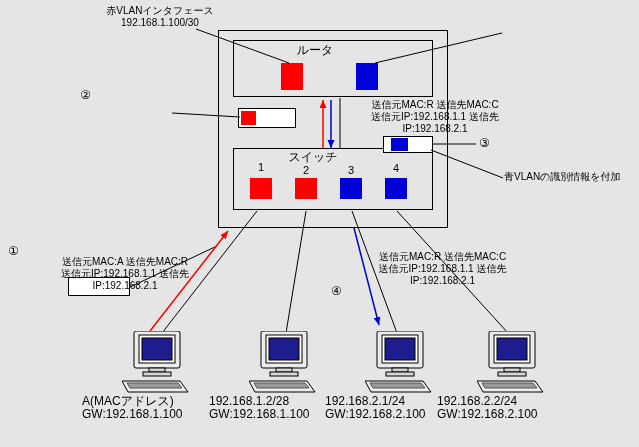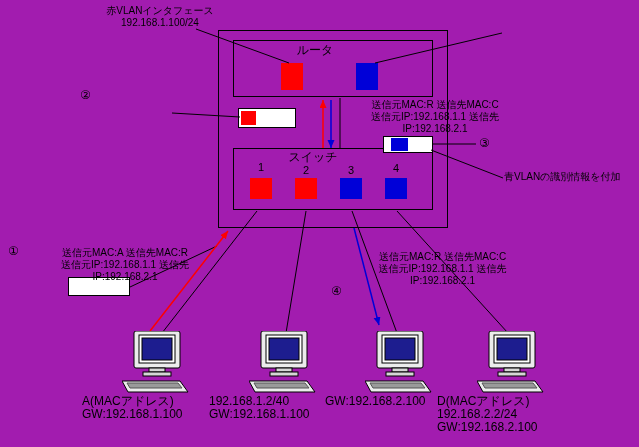--- a/index.html
+++ b/index.html
@@ -1,18 +1,18 @@
 <!DOCTYPE html>
 <html><head>
 <meta charset="utf-8">
 <style>
   * { margin:0; padding:0; box-sizing:border-box; }
   html,body { background:#fff; }
   body { font-family:"Liberation Sans","DejaVu Sans",sans-serif; color:#000; }
-  .canvas { position:relative; width:639px; height:447px; background:#a21caf; overflow:hidden; }
+  .canvas { position:relative; width:639px; height:447px; background:#e5e5e5; overflow:hidden; }
   .box { position:absolute; border:1px solid #000; background:transparent; z-index:1; }
   .sq { position:absolute; z-index:2; }
   .red  { background:#ff0000; }
   .blue { background:#0000d8; }
   .frame { position:absolute; border:1px solid #000; background:#fff; z-index:4; }
   .tag { position:absolute; }
   .overlay { position:absolute; left:0; top:0; width:639px; height:447px; z-index:5; pointer-events:none; }
   .lbl { position:absolute; white-space:nowrap; z-index:6; }
   .c { text-align:center; white-space:normal; }
   .fs10 { font-size:10px; line-height:12px; }
@@ -85,21 +85,21 @@
     <line x1="340" y1="98" x2="340" y2="148" stroke="#000" stroke-width="1"></line>
 
     <line x1="150" y1="331" x2="228" y2="231" stroke="#ff0000" stroke-width="1.5" marker-end="url(#ah-red)"></line>
     <line x1="323" y1="148" x2="323" y2="100" stroke="#ff0000" stroke-width="1.5" marker-end="url(#ah-red)"></line>
     <line x1="331" y1="100" x2="331" y2="148" stroke="#0000d8" stroke-width="1.5" marker-end="url(#ah-blue)"></line>
     <line x1="354" y1="228" x2="379" y2="325" stroke="#0000d8" stroke-width="1.5" marker-end="url(#ah-blue)"></line>
   </svg>
 
   <div class="lbl c fs10" style="left:95px;top:5px;width:130px">
     <div>赤VLANインタフェース</div>
-    <div>192.168.1.100/24</div>
+    <div>192.168.1.100/30</div>
   </div>
 
   <div class="lbl c fs12" style="left:233px;top:43px;width:164px">ルータ</div>
   <div class="lbl c fs12" style="left:233px;top:150px;width:160px">スイッチ</div>
 
   <div class="lbl c fs11" style="left:250px;top:161px;width:22px">1</div>
   <div class="lbl c fs11" style="left:295px;top:164px;width:22px">2</div>
   <div class="lbl c fs11" style="left:340px;top:164px;width:22px">3</div>
   <div class="lbl c fs11" style="left:385px;top:162px;width:22px">4</div>
 
@@ -107,21 +107,21 @@
 
   <div class="lbl c fs10" style="left:345px;top:99px;width:180px">
     <div>送信元MAC:R 送信先MAC:C</div>
     <div>送信元IP:192.168.1.1 送信先IP:192.168.2.1</div>
   </div>
 
   <div class="lbl fs12" style="left:479px;top:136px">③</div>
   <div class="lbl fs10" style="left:504px;top:171px">青VLANの識別情報を付加</div>
 
   <div class="lbl fs12" style="left:8px;top:244px">①</div>
-  <div class="lbl c fs10" style="left:30px;top:247px;width:190px">
+  <div class="lbl c fs10" style="left:30px;top:256px;width:190px">
     <div>送信元MAC:A 送信先MAC:R</div>
     <div>送信元IP:192.168.1.1 送信先IP:192.168.2.1</div>
   </div>
 
   <div class="lbl c fs10" style="left:355px;top:251px;width:175px">
     <div>送信元MAC:R 送信先MAC:C</div>
     <div>送信元IP:192.168.1.1 送信先IP:192.168.2.1</div>
   </div>
   <div class="lbl fs12" style="left:331px;top:284px">④</div>
 
@@ -136,25 +136,25 @@
     </svg>
   <svg class="pc" style="left:477px;top:331px" width="70" height="62" viewBox="0 0 70 62">
       <use href="#pc-shape"></use>
     </svg>
 
   <div class="pclabel" style="left:82px;top:395px;width:150px">
     <div>A(MACアドレス)</div>
     <div>GW:192.168.1.100</div>
   </div>
   <div class="pclabel" style="left:209px;top:395px;width:150px">
-    <div>192.168.1.2/40</div>
+    <div>192.168.1.2/28</div>
     <div>GW:192.168.1.100</div>
   </div>
   <div class="pclabel" style="left:325px;top:395px;width:150px">
+    <div>192.168.2.1/24</div>
     <div>GW:192.168.2.100</div>
   </div>
   <div class="pclabel" style="left:437px;top:395px;width:150px">
-    <div>D(MACアドレス)</div>
     <div>192.168.2.2/24</div>
     <div>GW:192.168.2.100</div>
   </div>
 
 </div>
 
 </body></html>

